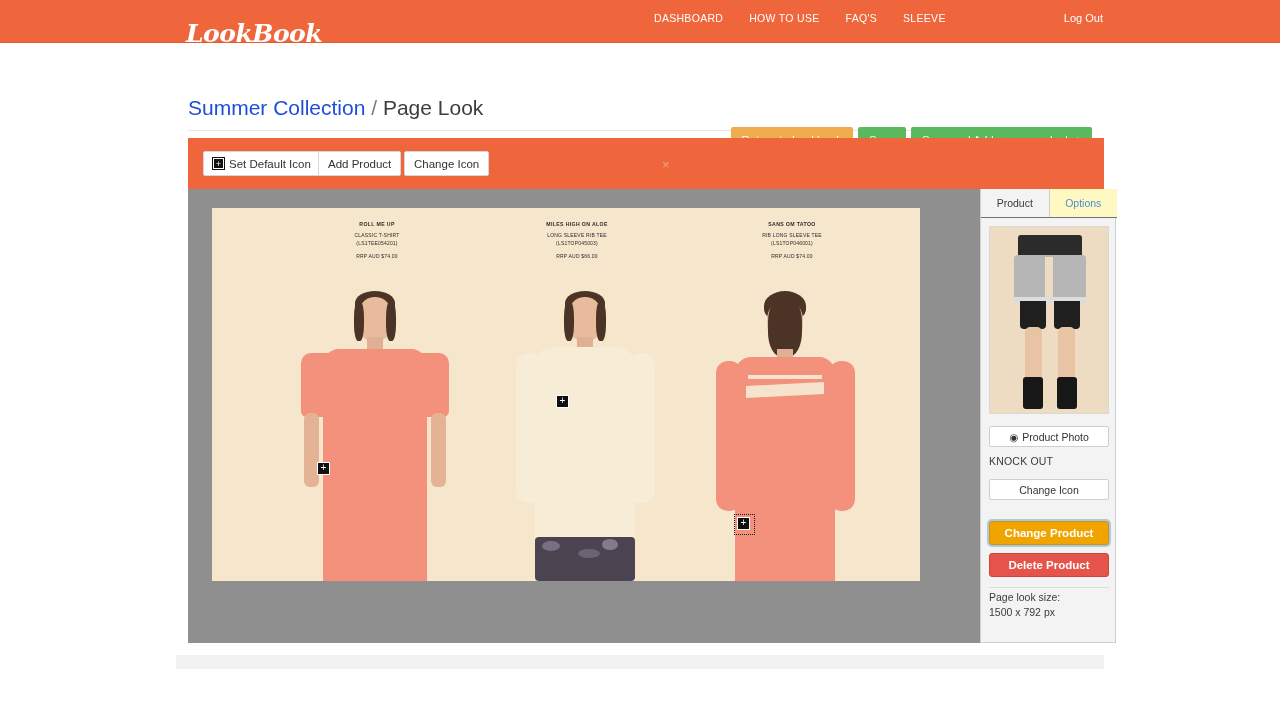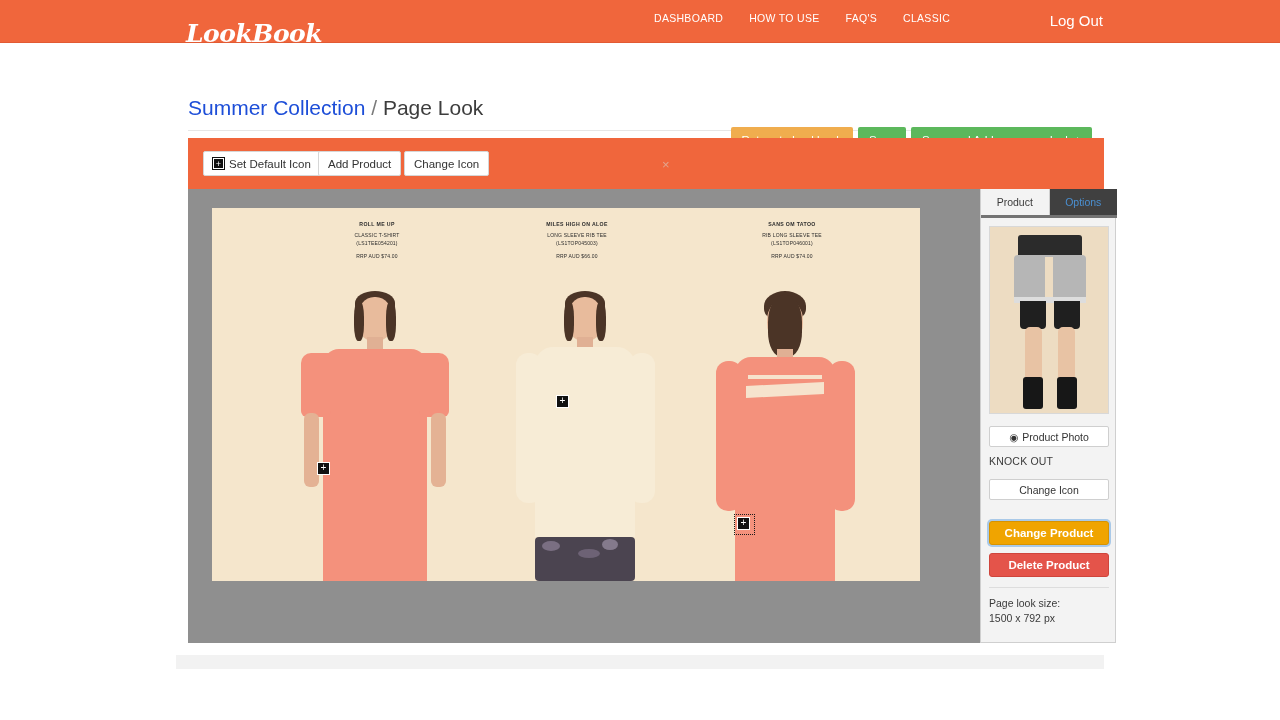--- a/index.html
+++ b/index.html
@@ -32,21 +32,21 @@
     display: flex; gap: 26px;
   }
   .navlinks a {
     color: #ffffff;
     font-size: 10.5px;
     letter-spacing: 0.3px;
     text-decoration: none;
   }
   .logout {
     position: absolute; right: 177px; top: 12px;
-    color: #ffffff; font-size: 15px;
+    color: #ffffff; font-size: 11px;
     text-decoration: none;
   }
 
   
   .page {
     position: absolute; top: 43px; left: 0;
     width: 1280px; height: 677px;
     background: #ffffff;
   }
   .content {
@@ -211,22 +211,22 @@
   .panel {
     position: absolute; left: 792px; top: 0;
     width: 136px; height: 454px;
     background: #f3f3f3;
     border: 1px solid #cfcfcf;
     border-top: none;
   }
   .tabs {
     position: absolute; left: 0; top: 0;
     width: 136px; height: 29px;
-    background: #404040;
-    border-bottom: 3px solid #737373;
+    background: #fef9c3;
+    border-bottom: 1px solid #737373;
     display: flex;
   }
   .tab {
     flex: 1;
     font-size: 10.5px;
     display: flex; align-items: center; justify-content: center;
     cursor: pointer;
     color: #4a8fd0;
   }
   .tab.active {
@@ -287,21 +287,21 @@
   #p-delete-product {
     top: 364px;
     background: #e4544a;
     border: 1px solid #cf453c;
   }
 
   .sizebox {
     position: absolute; left: 8px; top: 398px;
     width: 120px;
     border-top: 1px solid #dddddd;
-    padding-top: 8px;
+    padding-top: 2px;
     font-size: 10.5px;
     color: #3b3b3b;
     line-height: 1.45;
   }
 
   .footerbar {
     position: absolute; left: 176px; top: 612px;
     width: 928px; height: 14px;
     background: #f2f2f2;
   }
@@ -311,21 +311,21 @@
 </style>
 </head>
 <body>
 
 <div class="topnav">
   <div class="brand">LookBook</div>
   <div class="navlinks">
     <a href="#">DASHBOARD</a>
     <a href="#">HOW TO USE</a>
     <a href="#">FAQ'S</a>
-    <a href="#">CLASSIC</a>
+    <a href="#">SLEEVE</a>
   </div>
   <a href="#" class="logout">Log Out</a>
 </div>
 
 <div class="page">
  <div class="content">
 
   <div class="crumbrow">
     <div class="crumb">
       <span class="lnk">Summer Collection</span>

